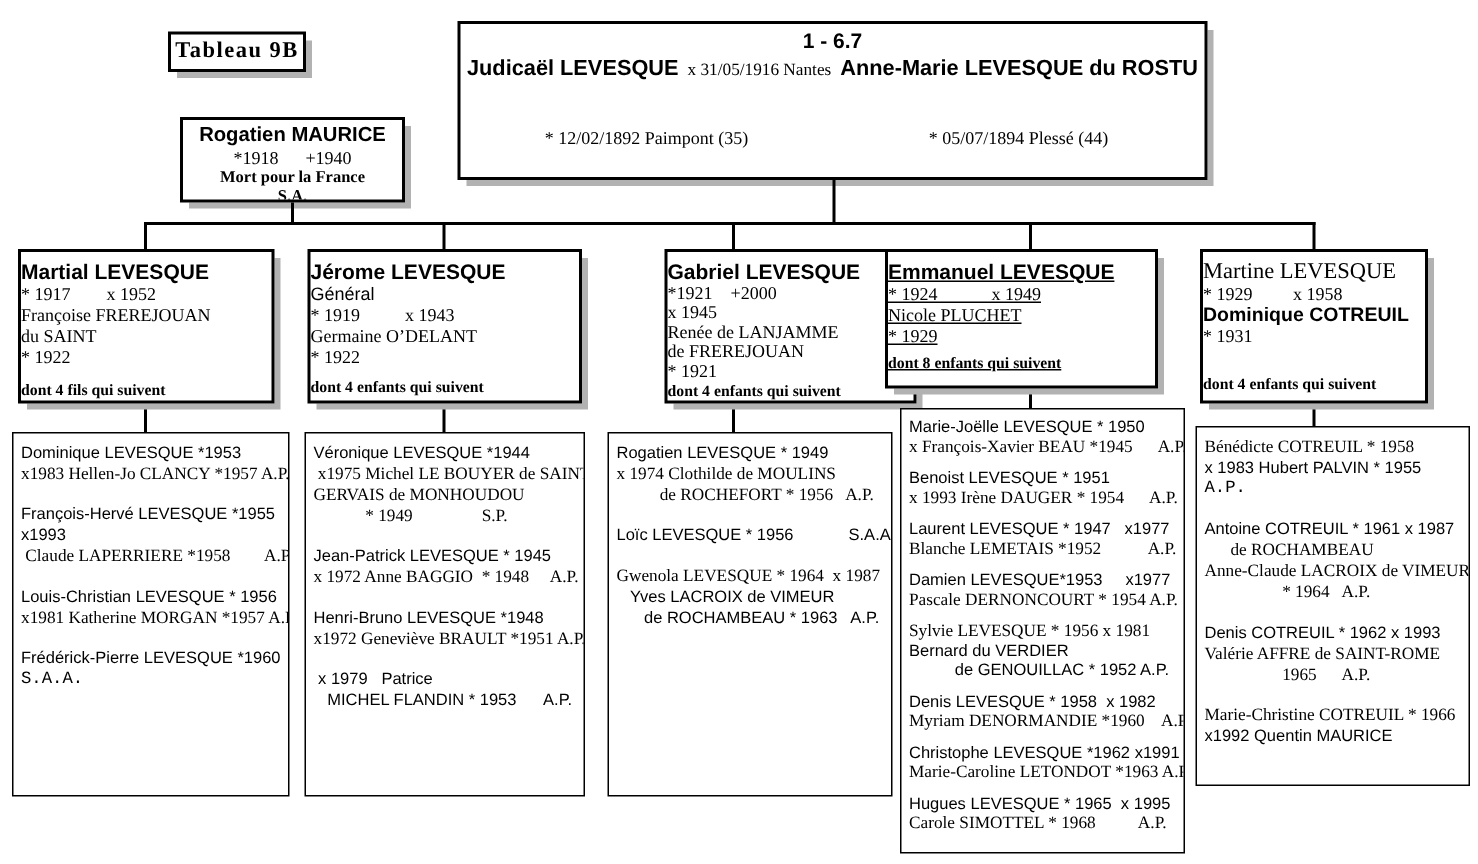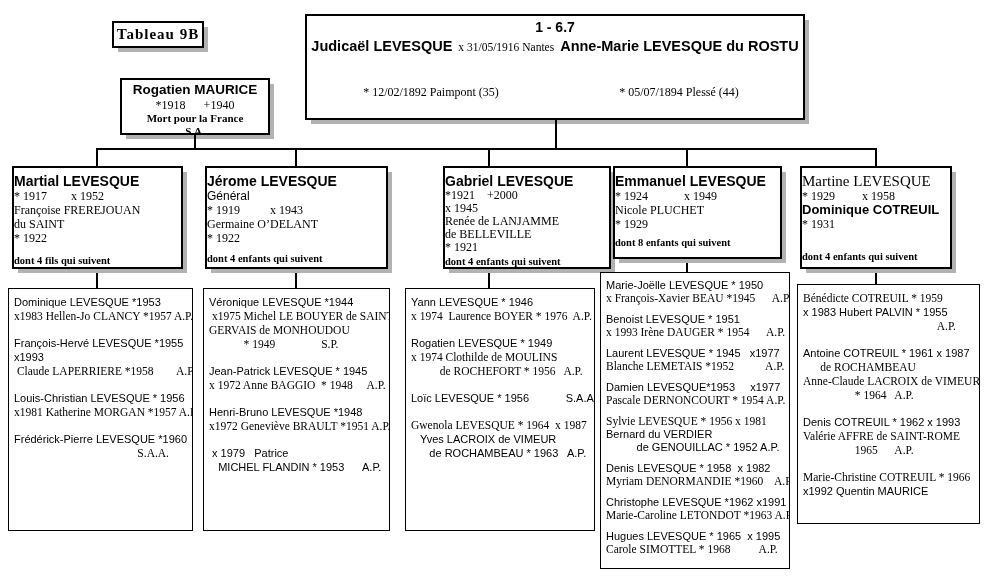--- a/index.html
+++ b/index.html
@@ -25,21 +25,21 @@
   
   #rogatien{left:120px;top:78px;width:150px;height:57px;text-align:center;padding-top:2px;}
   .r-name{font:bold 13.5px "Liberation Sans",sans-serif;line-height:16px;}
   .r-dates{font:12px "Liberation Serif",serif;line-height:14px;white-space:pre;}
   .r-note{font:bold 11px "Liberation Serif",serif;line-height:13px;}
   
   .col-box{top:166px;height:103px;text-align:left;padding-top:5px;}
   #colbox0{left:12px;width:171px;}
   #colbox1{left:205px;width:183px;}
   #colbox2{left:408px;width:168px;margin-left:35px;}
-  #colbox3{left:613px;width:169px;height:93px;}
+  #colbox3{left:590px;width:182px;height:93px;text-decoration:underline;}
   #colbox4{left:800px;width:152px;}
   .hl{white-space:pre;}
   .hl-name{font:bold 14px "Liberation Sans",sans-serif;line-height:16px;}
   .hl-name-serif{font:15px "Liberation Serif",serif;line-height:16px;}
   .hl-name2{font:bold 13px "Liberation Sans",sans-serif;line-height:14px;}
   .hl-sub{font:12px "Liberation Sans",sans-serif;line-height:14px;}
   .hl-detail{font:12px "Liberation Serif",serif;line-height:14px;}
   #colbox2 .hl-detail{line-height:13px;}
   .hnote{font:bold 10.5px "Liberation Serif",serif;}
   #colbox0 .hnote{margin-top:10px;} #colbox1 .hnote{margin-top:8px;}
@@ -52,21 +52,21 @@
   #collist1{left:203px;top:288px;width:187px;height:243px;}
   #collist2{left:405px;top:288px;width:190px;height:243px;}
   #collist3{left:600px;top:272px;width:190px;height:297px;}
   #collist4{left:797px;top:284px;width:183px;height:240px;}
   .entry{margin-bottom:13px;}
   #collist3 .entry{margin-bottom:8px;}
   .el{white-space:pre;line-height:14px;font-size:11px;}
   #collist3 .el{line-height:13px;}
   .el.sans{font-family:"Liberation Sans",sans-serif;}
   .el.serif{font-family:"Liberation Serif",serif;font-size:11.5px;}
-  .el.ar{text-align:right;padding-right:20px;}
+  .el.ar{padding-right:20px;font-family:Liberation Mono, monospace;}
 </style>
 </head>
 <body>
 
 <div id="canvas">
 
   <div id="tableau" class="box shadow">
     <span>Tableau  9B</span>
   </div>
 
@@ -123,21 +123,21 @@
       <div class="hl hl-detail">* 1919          x 1943</div>
       <div class="hl hl-detail">Germaine O’DELANT</div>
       <div class="hl hl-detail">* 1922</div>
       <div class="hnote">dont 4 enfants qui suivent</div>
     </div>
   <div id="colbox2" class="box shadow col-box">
       <div class="hl hl-name">Gabriel LEVESQUE</div>
       <div class="hl hl-detail">*1921    +2000</div>
       <div class="hl hl-detail">x 1945</div>
       <div class="hl hl-detail">Renée de LANJAMME</div>
-      <div class="hl hl-detail">de BELLEVILLE</div>
+      <div class="hl hl-detail">de FREREJOUAN</div>
       <div class="hl hl-detail">* 1921</div>
       <div class="hnote">dont 4 enfants qui suivent</div>
     </div>
   <div id="colbox3" class="box shadow col-box">
       <div class="hl hl-name">Emmanuel LEVESQUE</div>
       <div class="hl hl-detail">* 1924            x 1949</div>
       <div class="hl hl-detail">Nicole PLUCHET</div>
       <div class="hl hl-detail">* 1929</div>
       <div class="hnote">dont 8 enfants qui suivent</div>
     </div>
@@ -183,24 +183,20 @@
         <div class="el sans">Henri-Bruno LEVESQUE *1948</div>
         <div class="el serif">x1972 Geneviève BRAULT *1951 A.P.</div>
       </div>
       <div class="entry">
         <div class="el sans"> x 1979   Patrice</div>
         <div class="el sans">   MICHEL FLANDIN * 1953      A.P.</div>
       </div>
     </div>
   <div id="collist2" class="col-list">
       <div class="entry">
-        <div class="el sans">Yann LEVESQUE * 1946</div>
-        <div class="el serif">x 1974  Laurence BOYER * 1976  A.P.</div>
-      </div>
-      <div class="entry">
         <div class="el sans">Rogatien LEVESQUE * 1949</div>
         <div class="el serif">x 1974 Clothilde de MOULINS</div>
         <div class="el serif">          de ROCHEFORT * 1956   A.P.</div>
       </div>
       <div class="entry">
         <div class="el sans">Loïc LEVESQUE * 1956            S.A.A.</div>
       </div>
       <div class="entry">
         <div class="el serif">Gwenola LEVESQUE * 1964  x 1987</div>
         <div class="el sans">   Yves LACROIX de VIMEUR</div>
@@ -210,21 +206,21 @@
   <div id="collist3" class="col-list">
       <div class="entry">
         <div class="el sans">Marie-Joëlle LEVESQUE * 1950</div>
         <div class="el serif">x François-Xavier BEAU *1945      A.P.</div>
       </div>
       <div class="entry">
         <div class="el sans">Benoist LEVESQUE * 1951</div>
         <div class="el serif">x 1993 Irène DAUGER * 1954      A.P.</div>
       </div>
       <div class="entry">
-        <div class="el sans">Laurent LEVESQUE * 1945   x1977</div>
+        <div class="el sans">Laurent LEVESQUE * 1947   x1977</div>
         <div class="el serif">Blanche LEMETAIS *1952           A.P.</div>
       </div>
       <div class="entry">
         <div class="el sans">Damien LEVESQUE*1953     x1977</div>
         <div class="el serif">Pascale DERNONCOURT * 1954 A.P.</div>
       </div>
       <div class="entry">
         <div class="el serif">Sylvie LEVESQUE * 1956 x 1981</div>
         <div class="el sans">Bernard du VERDIER</div>
         <div class="el sans">          de GENOUILLAC * 1952 A.P.</div>
@@ -237,21 +233,21 @@
         <div class="el sans">Christophe LEVESQUE *1962 x1991</div>
         <div class="el serif">Marie-Caroline LETONDOT *1963 A.P</div>
       </div>
       <div class="entry">
         <div class="el sans">Hugues LEVESQUE * 1965  x 1995</div>
         <div class="el serif">Carole SIMOTTEL * 1968          A.P.</div>
       </div>
     </div>
   <div id="collist4" class="col-list">
       <div class="entry">
-        <div class="el serif">Bénédicte COTREUIL * 1959</div>
+        <div class="el serif">Bénédicte COTREUIL * 1958</div>
         <div class="el sans">x 1983 Hubert PALVIN * 1955</div>
         <div class="el serif ar">A.P.</div>
       </div>
       <div class="entry">
         <div class="el sans">Antoine COTREUIL * 1961 x 1987</div>
         <div class="el serif">      de ROCHAMBEAU</div>
         <div class="el serif">Anne-Claude LACROIX de VIMEUR</div>
         <div class="el serif">                  * 1964   A.P.</div>
       </div>
       <div class="entry">

